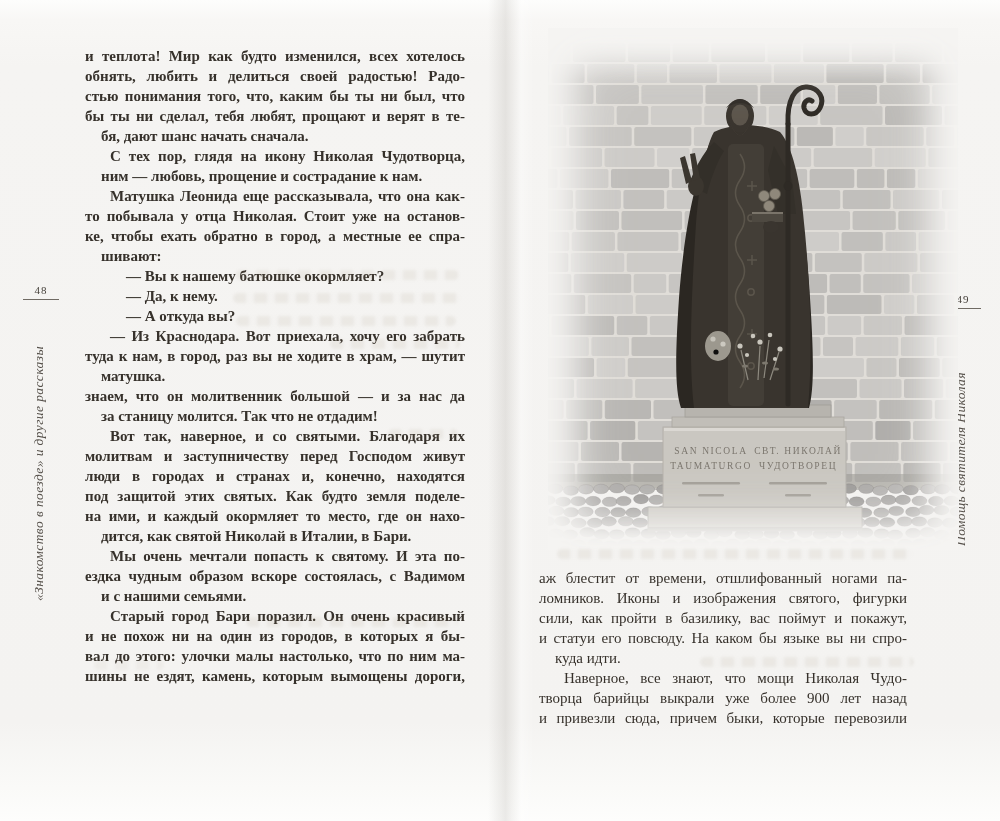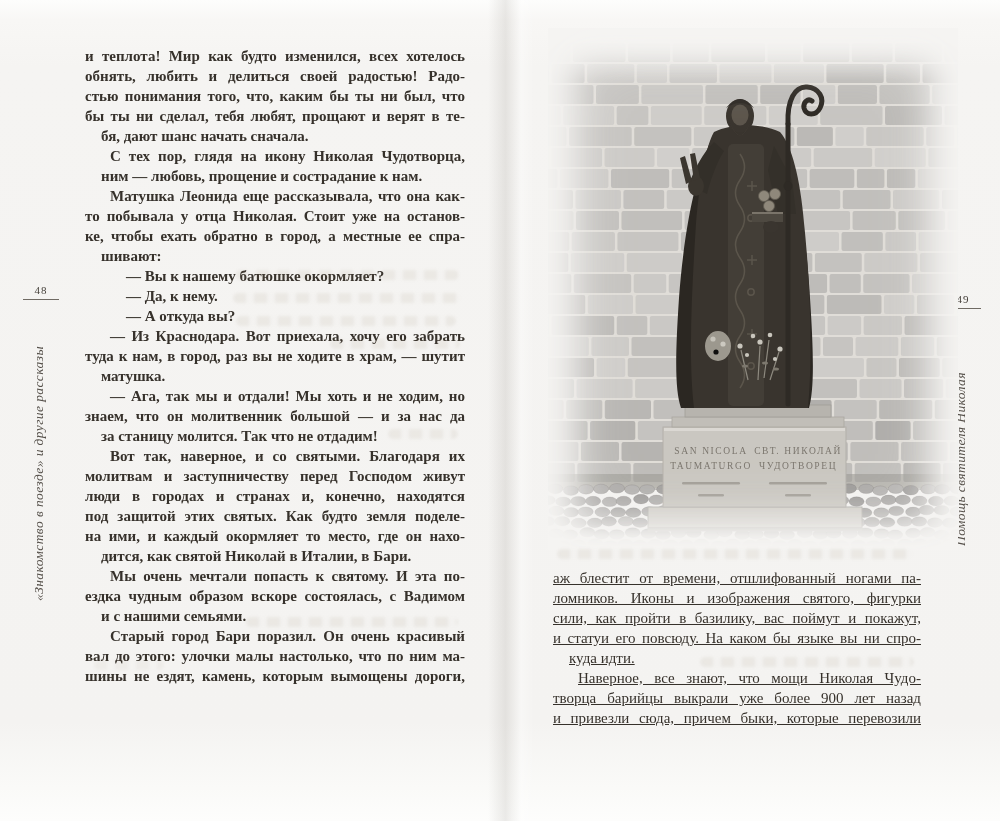--- a/index.html
+++ b/index.html
@@ -20,21 +20,21 @@
   .folio-right{left:943px; top:287px;margin-top:6px;}
   .vtext{
     position:absolute; white-space:nowrap; transform:rotate(-90deg); transform-origin:left top;
     font-style:italic; font-size:13.5px; color:#55504a; letter-spacing:0.4px;
   }
   .vtext-left{left:31px; top:601px;}
   .vtext-right{left:953px; top:546px;}
   
   .textcol{position:absolute; font-size:15px; line-height:20px; color:#36312b;}
   .textcol-left{left:85px; top:46px; width:380px;font-weight:bold;}
-  .textcol-right{left:553px; top:568px; width:368px;text-decoration:underline;}
+  .textcol-right{left:539px; top:568px; width:368px;}
   .line{text-align:justify; text-align-last:justify; text-justify:inter-word;}
   .line.endline{text-align-last:left;margin-left:16px;}
   .line.first{text-indent:25px;}
   
   .ghost{
     position:absolute; height:10px; border-radius:5px; pointer-events:none;
     background:repeating-linear-gradient(90deg,rgba(146,130,106,0.18) 0 13px,rgba(146,130,106,0.02) 13px 21px);
     filter:blur(1.4px); opacity:.55;
   }
   
@@ -87,39 +87,39 @@
       </div>
       <div>
         <div class="line first endline">— А откуда вы?</div>
       </div>
       <div>
         <div class="line first">— Из Краснодара. Вот приехала, хочу его забрать</div>
         <div class="line">туда к нам, в город, раз вы не ходите в храм, — шутит</div>
         <div class="line endline">матушка.</div>
       </div>
       <div>
-        <div class="line first">— Ага, так мы и отдали! Мы хоть и не ходим, но</div>
         <div class="line">знаем, что он молитвенник большой — и за нас да</div>
         <div class="line endline">за станицу молится. Так что не отдадим!</div>
       </div>
       <div>
         <div class="line first">Вот так, наверное, и со святыми. Благодаря их</div>
         <div class="line">молитвам и заступничеству перед Господом живут</div>
         <div class="line">люди в городах и странах и, конечно, находятся</div>
         <div class="line">под защитой этих святых. Как будто земля поделе-</div>
         <div class="line">на ими, и каждый окормляет то место, где он нахо-</div>
         <div class="line endline">дится, как святой Николай в Италии, в Бари.</div>
       </div>
       <div>
         <div class="line first">Мы очень мечтали попасть к святому. И эта по-</div>
         <div class="line">ездка чудным образом вскоре состоялась, с Вадимом</div>
         <div class="line endline">и с нашими семьями.</div>
       </div>
       <div>
         <div class="line first">Старый город Бари поразил. Он очень красивый</div>
+        <div class="line">и не похож ни на один из городов, в которых я бы-</div>
         <div class="line">вал до этого: улочки малы настолько, что по ним ма-</div>
         <div class="line">шины не ездят, камень, которым вымощены дороги,</div>
       </div>
     </div>
 
   <div class="ghost" style="left:235px;top:270px;width:224px"></div>
   <div class="ghost" style="left:233px;top:293px;width:228px"></div>
   <div class="ghost" style="left:236px;top:316px;width:220px"></div>
   <div class="ghost" style="left:330px;top:339px;width:130px"></div>
   <div class="ghost" style="left:388px;top:429px;width:70px"></div>

